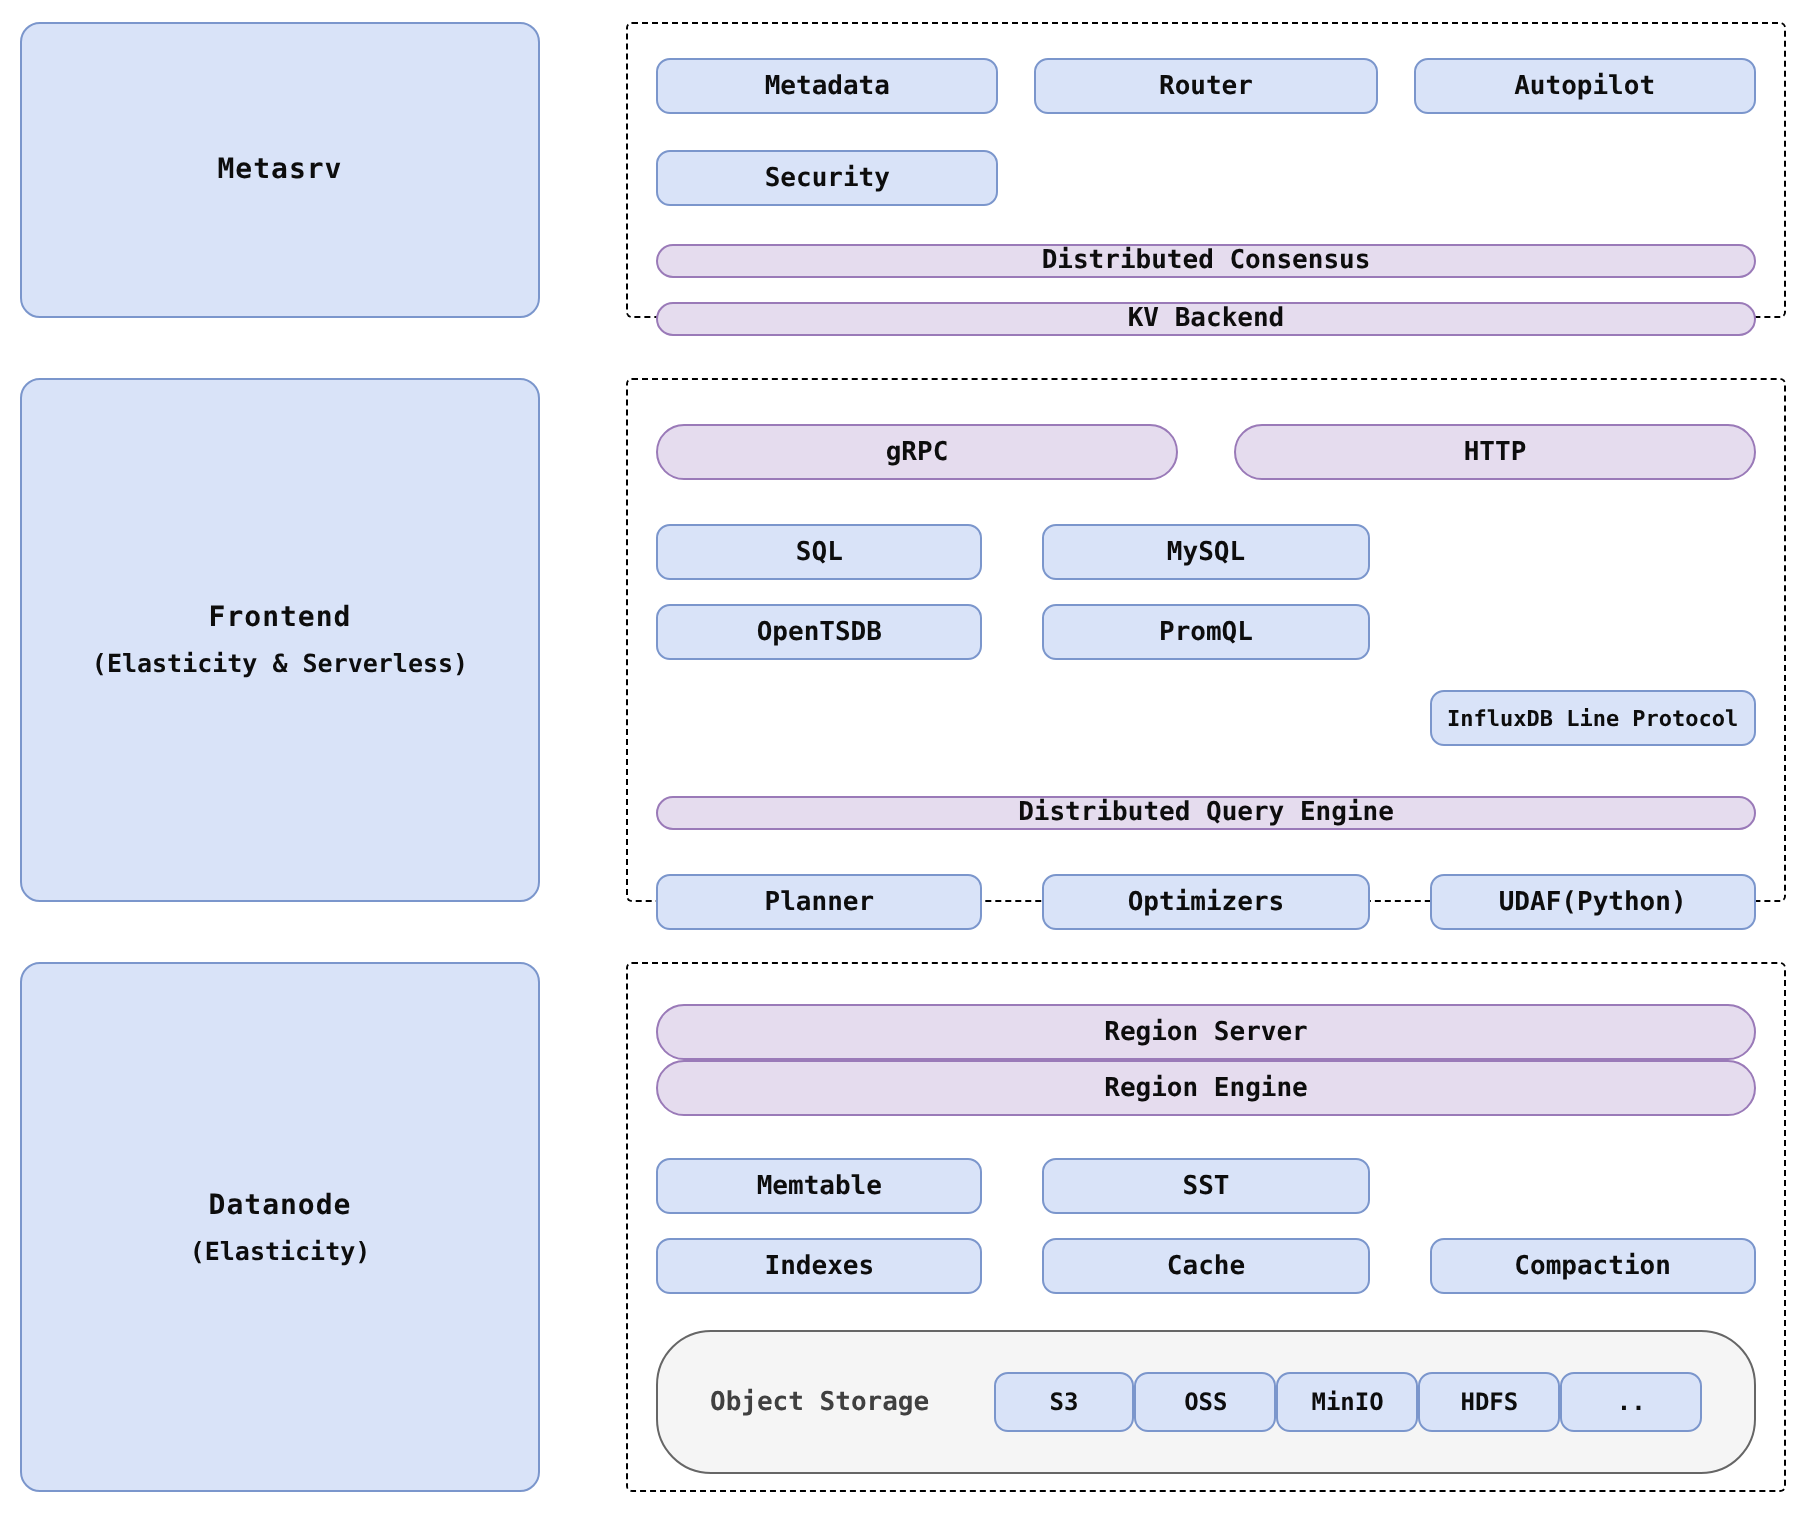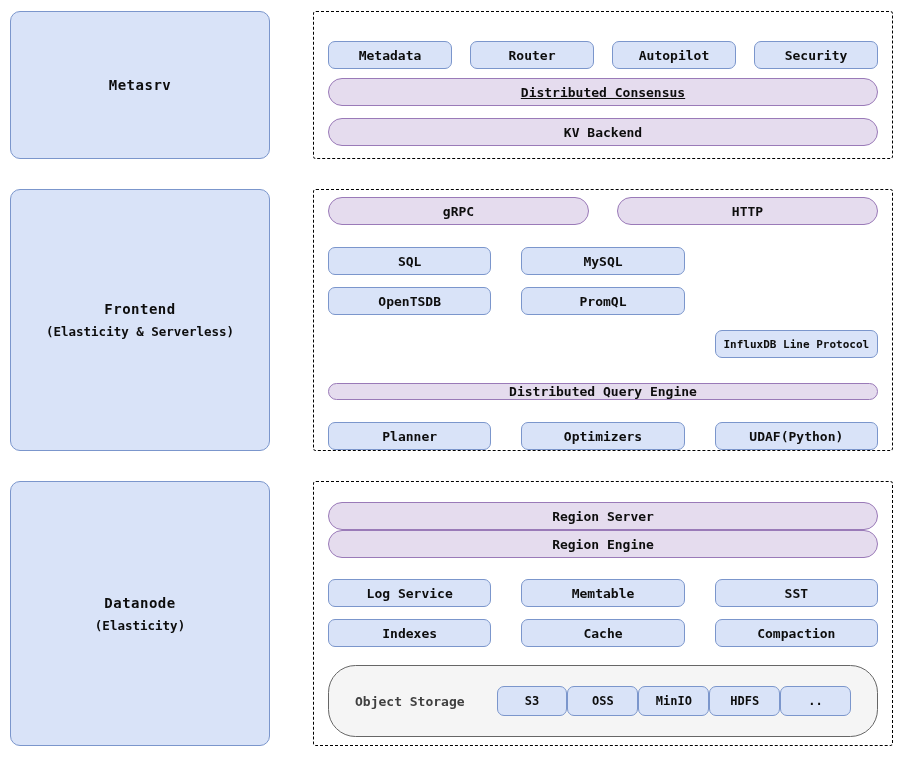--- a/index.html
+++ b/index.html
@@ -45,21 +45,21 @@
   
   .dashed-panel {
     border: 1.4px dashed #000000;
     border-radius: 3px;
     padding: 0 14px;
     display: flex;
     flex-direction: column;
   }
   .row-2 { display: grid; grid-template-columns: repeat(2, 1fr); gap: 28px; }
   .row-3 { display: grid; grid-template-columns: repeat(3, 1fr); gap: 30px; }
-  .row-4 { display: grid; grid-template-columns: repeat(4, 1fr); gap: 18px; margin-top: 12px; }
+  .row-4 { display: grid; grid-template-columns: repeat(3, 1fr); gap: 18px; }
   .box {
     height: 28px;
     background: var(--blue-fill);
     border: 1.3px solid var(--blue-border);
     border-radius: 7px;
     display: flex;
     align-items: center;
     justify-content: center;
     font-size: 13px;
     font-weight: bold;
@@ -73,24 +73,24 @@
     border-radius: 14px;
     display: flex;
     align-items: center;
     justify-content: center;
     font-size: 13px;
     font-weight: bold;
     white-space: nowrap;
   }
   
   .panel-metasrv { padding-top: 17px; }
-  .panel-metasrv .pill-consensus { margin-top: 9px; text-decoration: underline; }
+  .panel-metasrv .pill-consensus { margin-top: 19px; }
   .panel-metasrv .pill-kv { margin-top: 12px; }
 
-  .panel-frontend { padding-top: 7px; }
+  .panel-frontend { padding-top: 22px; }
   .panel-frontend .row-sql { margin-top: 22px; }
   .panel-frontend .row-tsdb { margin-top: 12px; }
   .panel-frontend .pill-dqe { margin-top: 25px; }
   .panel-frontend .row-planner { margin-top: 22px; }
 
   .panel-datanode { padding-top: 20px; }
   .panel-datanode .pill-engine { }
   .panel-datanode .row-log { margin-top: 21px; }
   .panel-datanode .row-idx { margin-top: 12px; }
   .panel-datanode .os-wrap { margin-top: 18px; }
@@ -172,21 +172,20 @@
   </div>
 
   <div class="node-label">
     <div class="node-title">Datanode</div>
     <div class="node-subtitle">(Elasticity)</div>
   </div>
   <div class="dashed-panel panel-datanode">
     <div class="pill">Region Server</div>
     <div class="pill pill-engine">Region Engine</div>
     <div class="row-3 row-log">
-      <div class="box">Log Service</div>
       <div class="box">Memtable</div>
       <div class="box">SST</div>
     </div>
     <div class="row-3 row-idx">
       <div class="box">Indexes</div>
       <div class="box">Cache</div>
       <div class="box">Compaction</div>
     </div>
     <div class="os-wrap">
       <span class="os-label">Object Storage</span>

